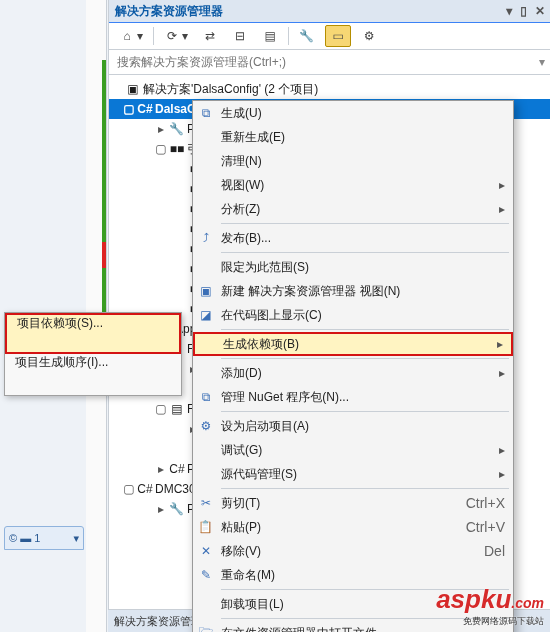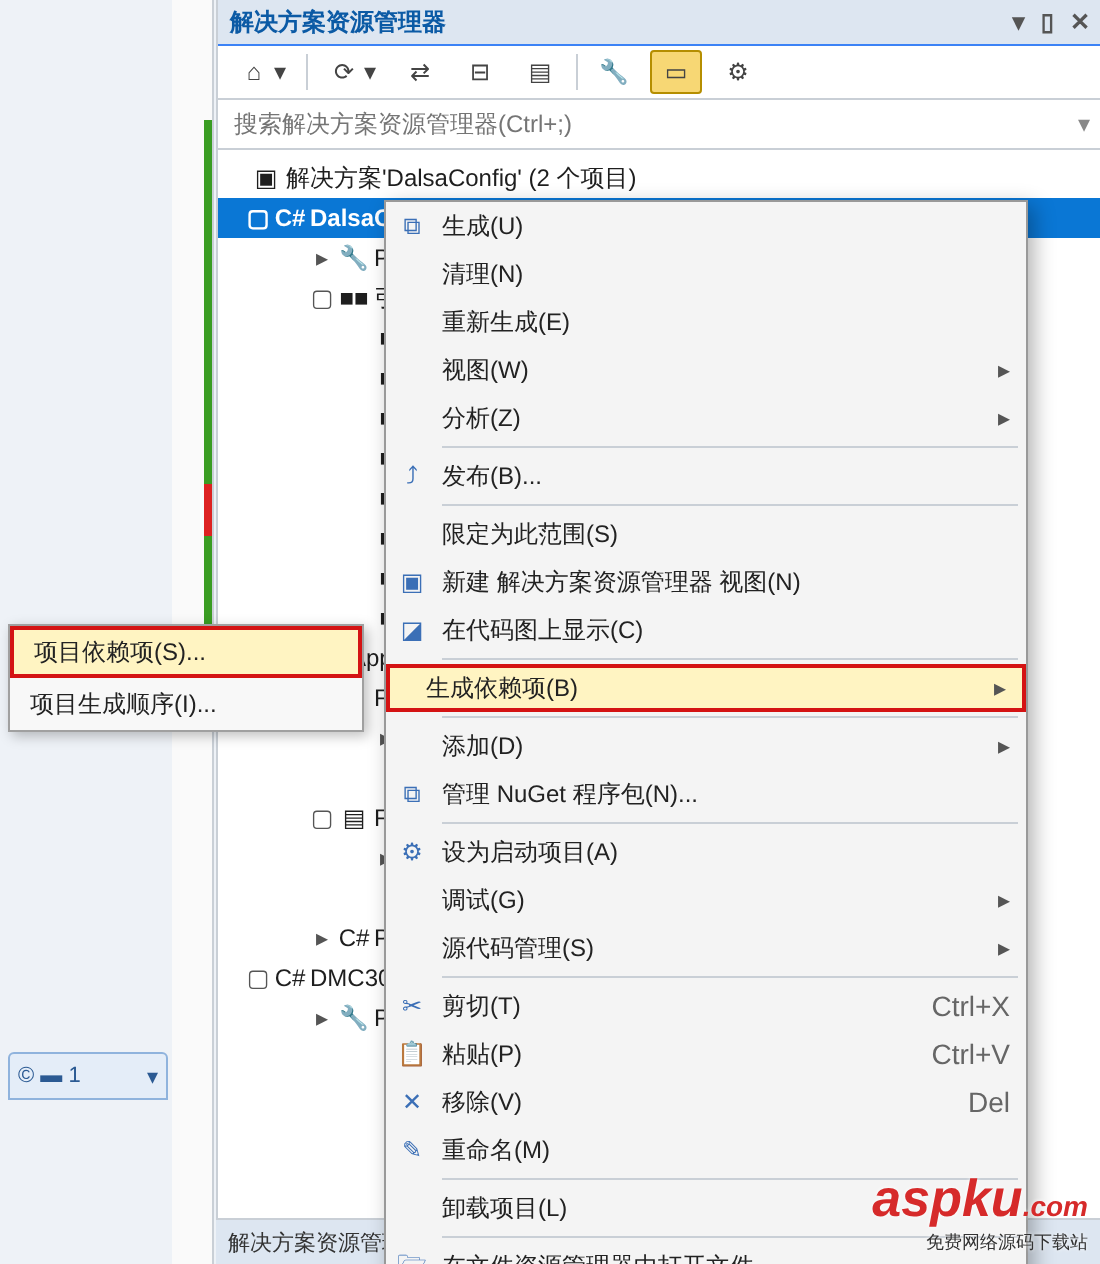--- a/index.html
+++ b/index.html
@@ -23,30 +23,30 @@
 .row.sel .arrow,.row.sel .icon{color:#fff}
 .row.bold{font-weight:bold}
 .ind1{padding-left:14px}.ind3{padding-left:46px}.ind5{padding-left:78px}
 .footer-tabs{position:absolute;bottom:0;left:108px;width:442px;height:22px;background:#dde6f1;border-top:1px solid #c9cfd6;display:flex;align-items:center;padding:0 6px;color:#333;font-size:11px}
 .left-strip{position:absolute;left:86px;top:0;width:20px;height:632px;background:#fafafa;border-right:1px solid #c9cfd6}
 .left-colorbar{position:absolute;left:102px;top:60px;width:4px;height:260px;background:linear-gradient(#3a9d23 0 70%,#d22 70% 80%,#3a9d23 80% 100%)}
 .left-dock{position:absolute;left:0;top:0;width:84px;height:632px;background:#eef2f7}
 .dock-tab{position:absolute;left:4px;top:526px;width:70px;height:22px;background:#e4edf8;border:1px solid #8fb3dd;border-radius:3px 3px 0 0;display:flex;align-items:center;justify-content:space-between;padding:0 4px;color:#2b5a93;font-size:11px}
 
 .sub-menu{position:absolute;left:4px;top:312px;width:176px;background:#f8f8f8;border:1px solid #a0a0a0;box-shadow:2px 2px 6px rgba(0,0,0,.25);z-index:5}
-.sub-item{height:26px;display:flex;align-items:center;padding:0 10px;color:#222}
+.sub-item{height:41px;display:flex;padding:0 10px;color:#222}
 .sub-item.hl{background:#fff4c2;border:2px solid #d41313;box-sizing:border-box}
 
 .ctx{position:absolute;left:192px;top:100px;width:320px;background:#f4f4f4;border:1px solid #999;box-shadow:3px 3px 10px rgba(0,0,0,.3);z-index:6}
 .ctx .mi{height:24px;display:flex;align-items:center;padding:0 8px 0 28px;position:relative;color:#222}
 .ctx .mi .ico{position:absolute;left:4px;width:18px;text-align:center;color:#3b6fb6}
 .ctx .mi .kb{margin-left:auto;color:#666;font-size:14px}
 .ctx .mi .sub{margin-left:auto;color:#555}
 .ctx .sep{height:1px;background:#c9cfd6;margin:2px 4px 2px 28px}
-.ctx .mi.hl{background:#fff4c2;border:2px solid #d41313;box-sizing:border-box;padding-left:18px}
+.ctx .mi.hl{background:#fff4c2;border:2px solid #d41313;box-sizing:border-box;padding-left:28px}
 
 .watermark{position:absolute;right:6px;bottom:4px;z-index:20;font-family:Arial,sans-serif;font-style:italic;font-weight:bold;font-size:26px;color:#d62a2a;text-shadow:0 0 2px #fff}
 .watermark small{display:block;font-size:9px;font-weight:normal;color:#333;text-align:right;font-style:normal}
 </style>
 </head>
 <body>
 
 <div class="root">
   <div class="left-dock">
     <div class="dock-tab">
@@ -217,24 +217,24 @@
         <span>项目生成顺序(I)...</span>
       </div>
   </div>
 
   <div class="ctx">
     <div class="mi">
         <span class="ico">⧉</span>
         <span>生成(U)</span>
       </div>
     <div class="mi">
+        <span>重新生成(E)</span>
+      </div>
+    <div class="mi">
         <span>清理(N)</span>
-      </div>
-    <div class="mi">
-        <span>重新生成(E)</span>
       </div>
     <div class="mi">
         <span>视图(W)</span>
         <span class="sub">▸</span>
       </div>
     <div class="mi">
         <span>分析(Z)</span>
         <span class="sub">▸</span>
       </div>
     <div class="sep"></div>

